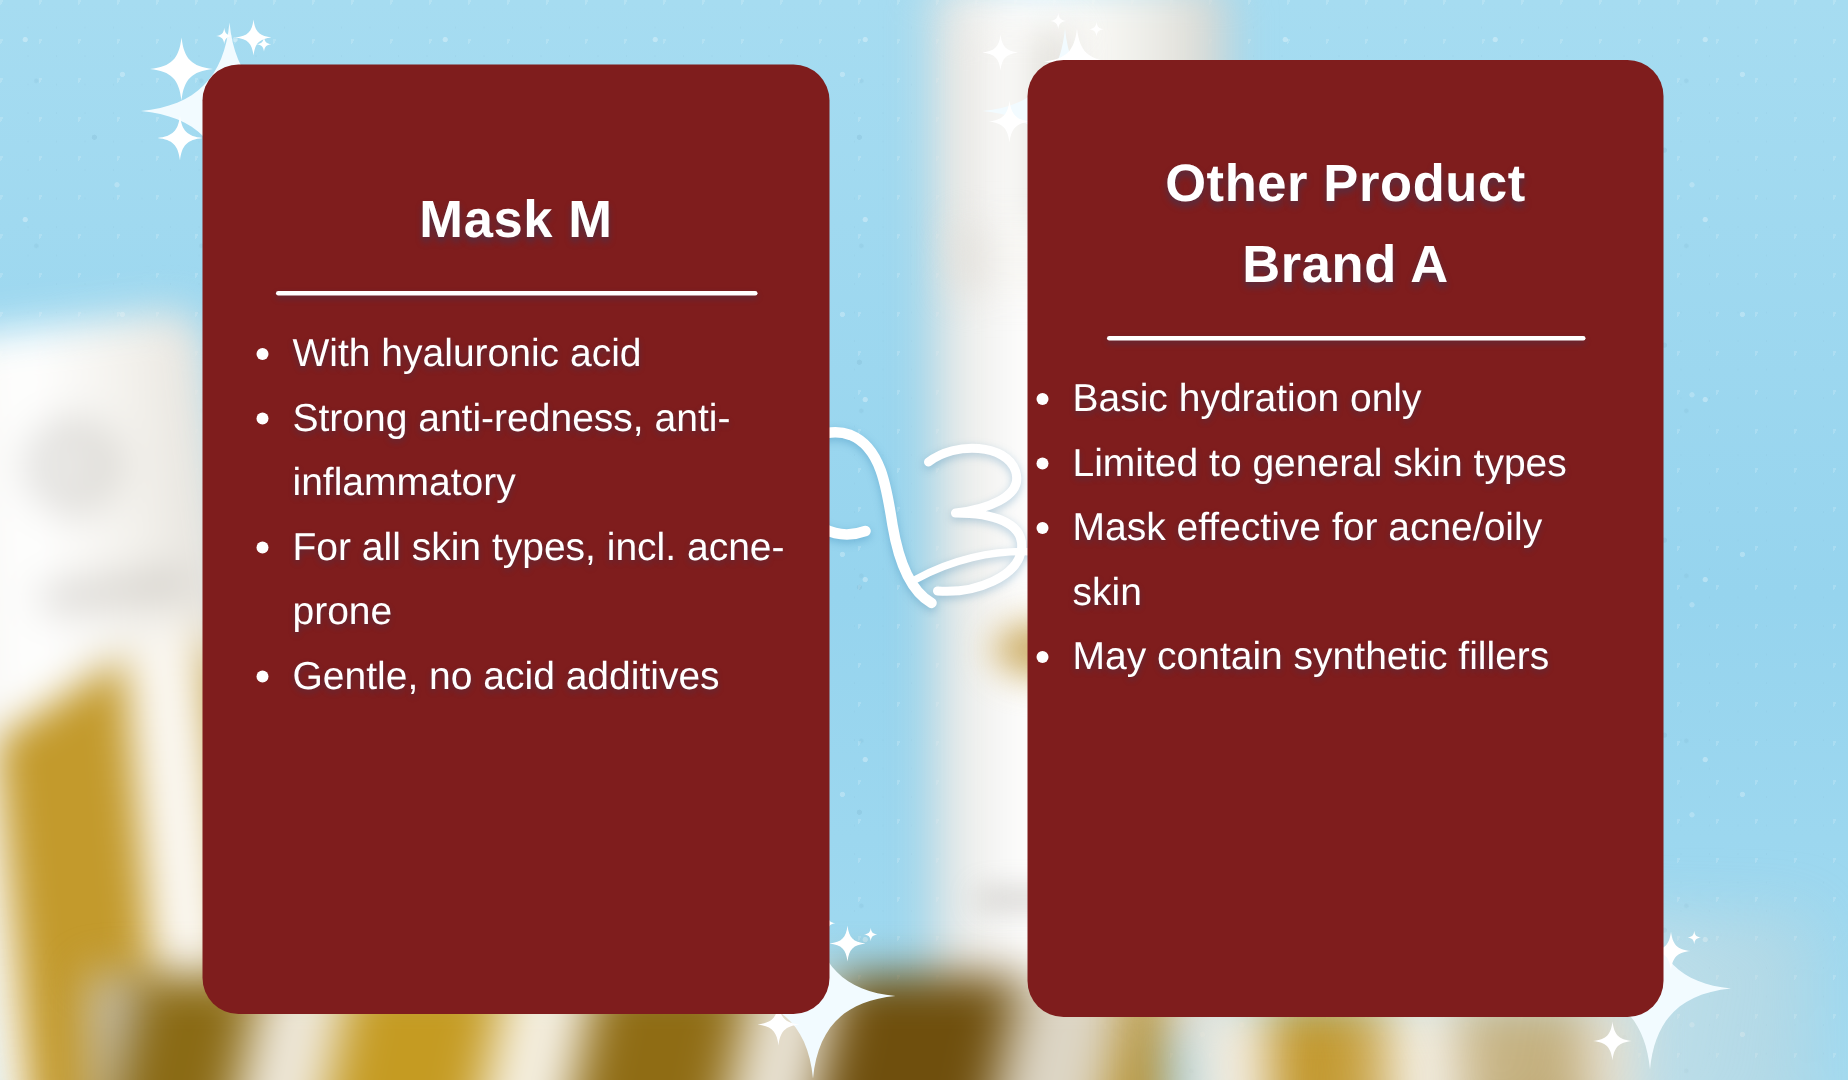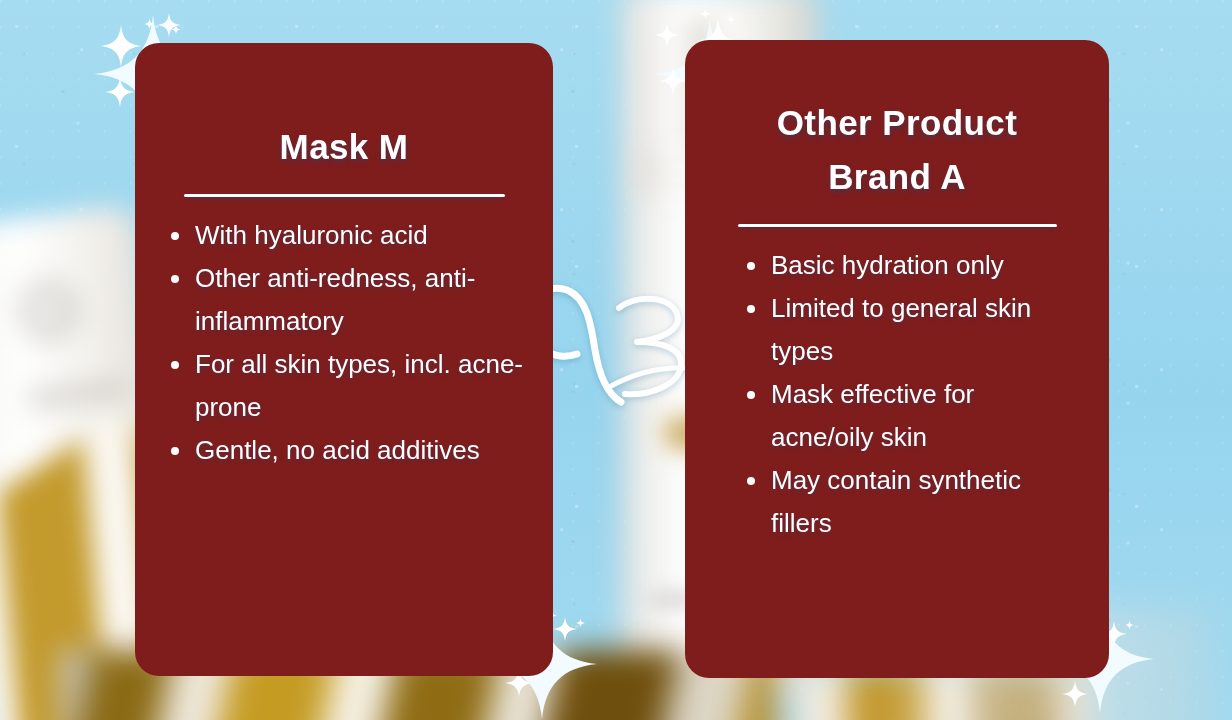--- a/index.html
+++ b/index.html
@@ -185,21 +185,21 @@
     box-shadow:0 2px 4px rgba(0,80,140,.28);
   }
   #card-left .divider  { width:321px; }
   #card-right .divider { width:319px; }
 
   ul.bullets {
     list-style:none;
     margin-top:17px;
   }
   #card-left  ul.bullets { padding-left:30px; padding-right:8px; }
-  #card-right ul.bullets { padding-left:56px; padding-right:30px; }
+  #card-right ul.bullets { padding-right:30px; }
 
   ul.bullets li {
     position:relative;
     font-size:26px;
     line-height:43px;
     padding-left:30px;
     text-shadow:0 2px 4px rgba(0,80,140,.30);
   }
   ul.bullets li::before {
     content:"";
@@ -379,21 +379,21 @@
   </svg>
 </div>
 
 <div class="card" id="card-left">
   <div class="card-title">
     <div>Mask M</div>
   </div>
   <div class="divider"></div>
   <ul class="bullets">
     <li>With hyaluronic acid</li>
-    <li>Other anti-redness, anti-inflammatory</li>
+    <li>Strong anti-redness, anti-inflammatory</li>
     <li>For all skin types, incl. acne-prone</li>
     <li>Gentle, no acid additives</li>
   </ul>
 </div>
 
 <div class="card" id="card-right">
   <div class="card-title">
     <div>Other Product</div>
     <div>Brand A</div>
   </div>

